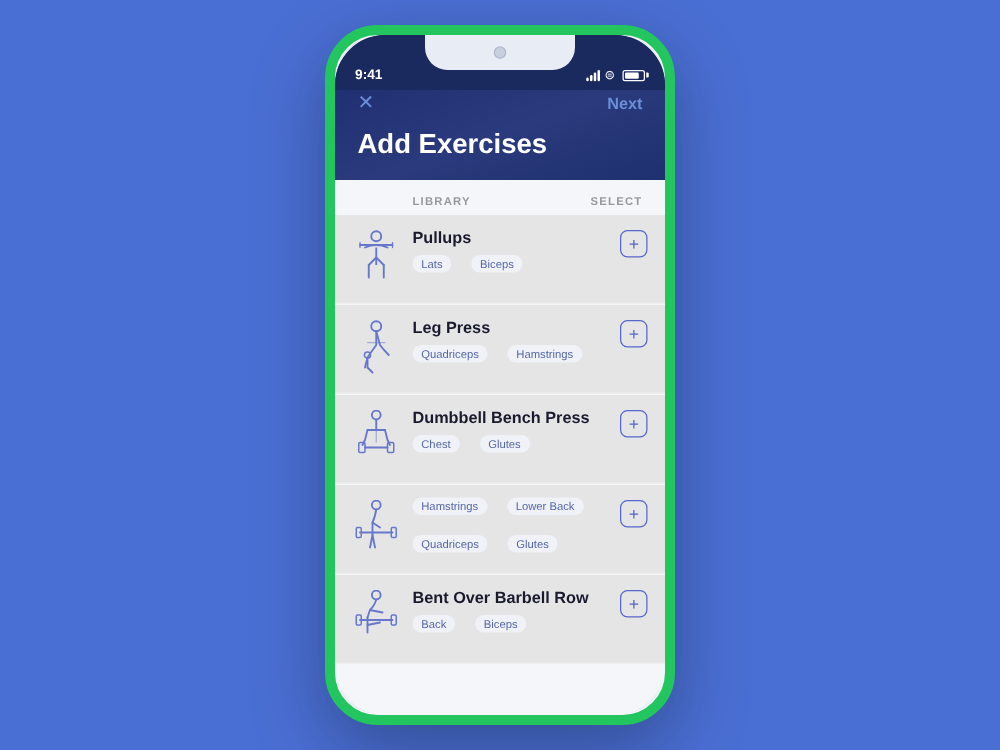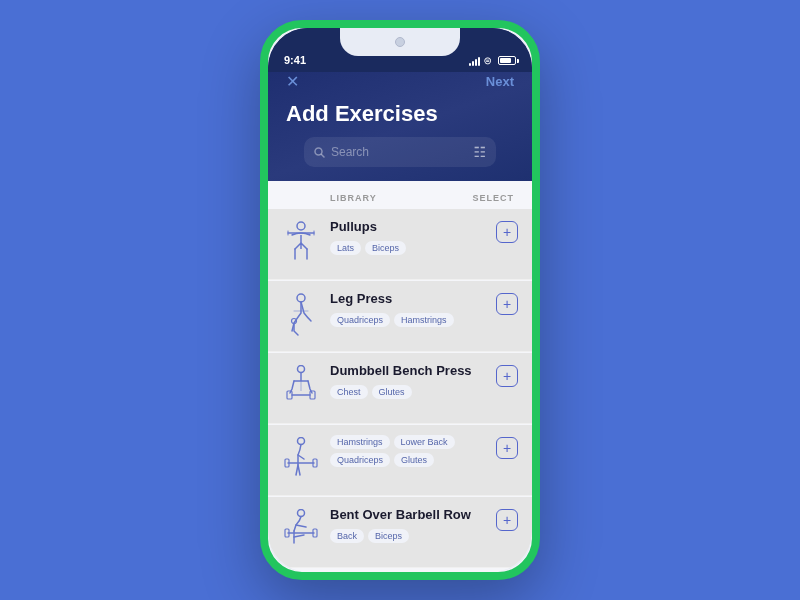--- a/index.html
+++ b/index.html
@@ -292,21 +292,21 @@
       color: #1a1a2e;
       font-size: 13px;
       font-weight: 600;
       margin-bottom: 5px;
       line-height: 1.3;
     }
 
     .exercise-tags {
       display: flex;
       flex-wrap: wrap;
-      gap: 4px;
+      gap: 16px;
     }
 
     .tag {
       background: #f0f2f8;
       color: #5566aa;
       font-size: 9px;
       padding: 2px 7px;
       border-radius: 10px;
       font-weight: 500;
     }
@@ -353,30 +353,20 @@
       </div>
     </div>
 
     <div class="header">
       <div class="header-nav">
         <span class="close-btn">✕</span>
         <span class="next-btn">Next</span>
       </div>
       <div class="header-title">Add Exercises</div>
 
-      <div class="search-bar">
-        <div class="search-left">
-          <svg width="11" height="11" viewBox="0 0 11 11">
-            <circle cx="4.5" cy="4.5" r="3.5" stroke="rgba(255,255,255,0.4)" stroke-width="1.5" fill="none"></circle>
-            <line x1="7.5" y1="7.5" x2="10" y2="10" stroke="rgba(255,255,255,0.4)" stroke-width="1.5" stroke-linecap="round"></line>
-          </svg>
-          <span class="search-placeholder">Search</span>
-        </div>
-        <span class="filter-icon">☷</span>
-      </div>
     </div>
 
     <div class="content">
       <div class="section-header">
         <span class="section-label">LIBRARY</span>
         <span class="selected-label">SELECT</span>
       </div>
 
       <div class="exercise-list">
 

